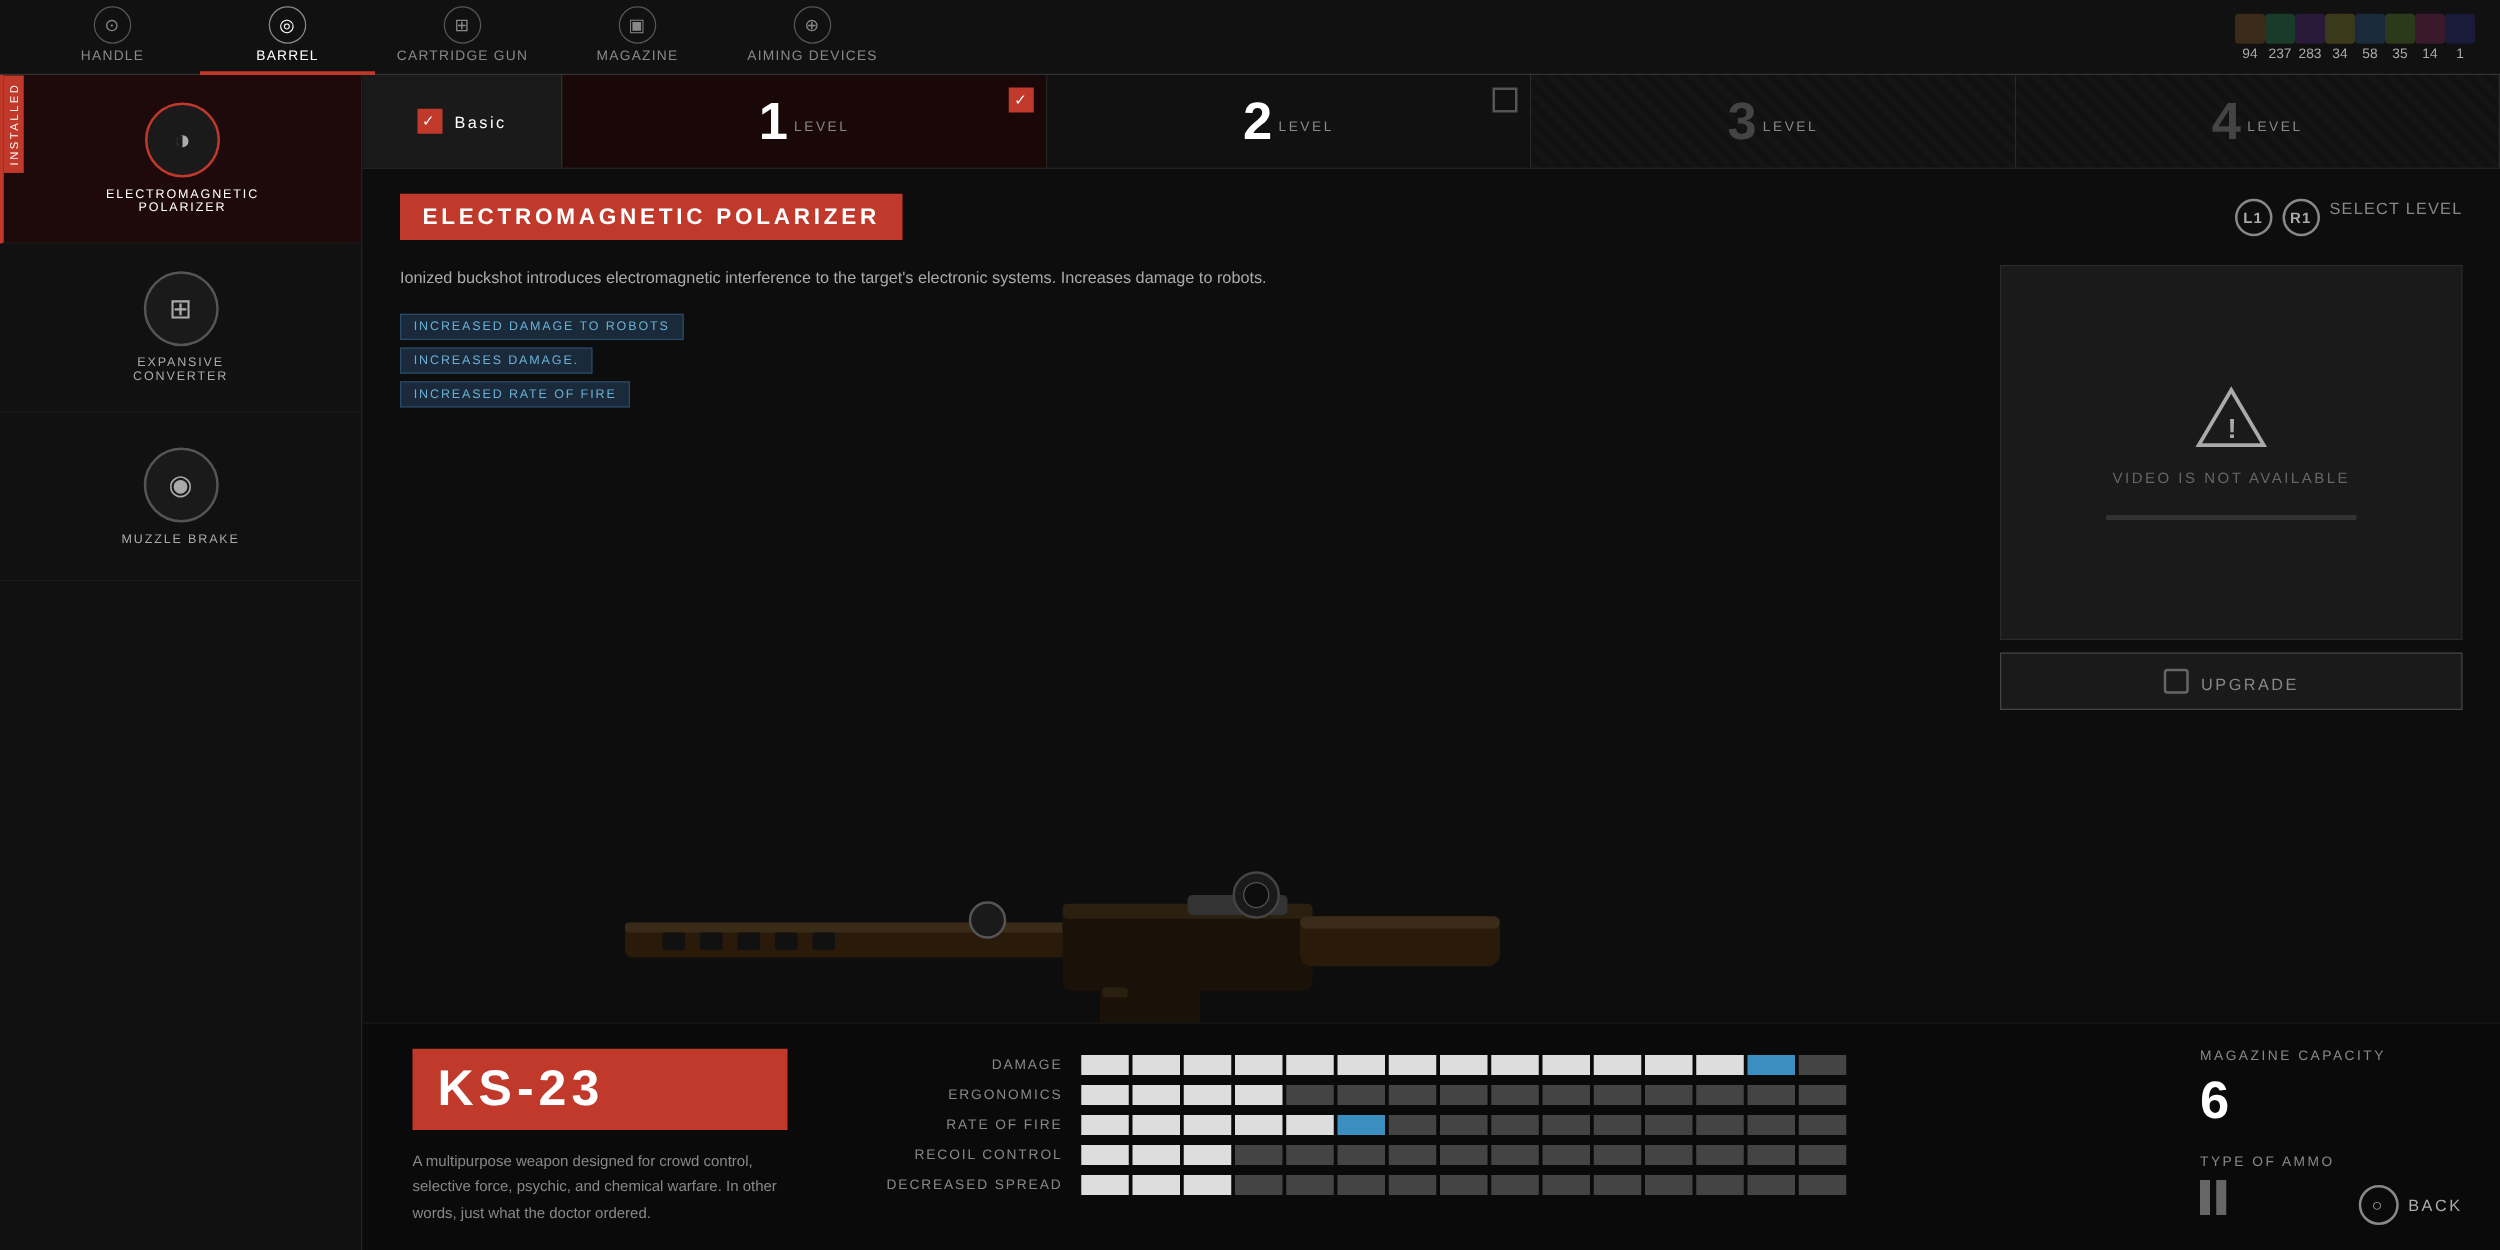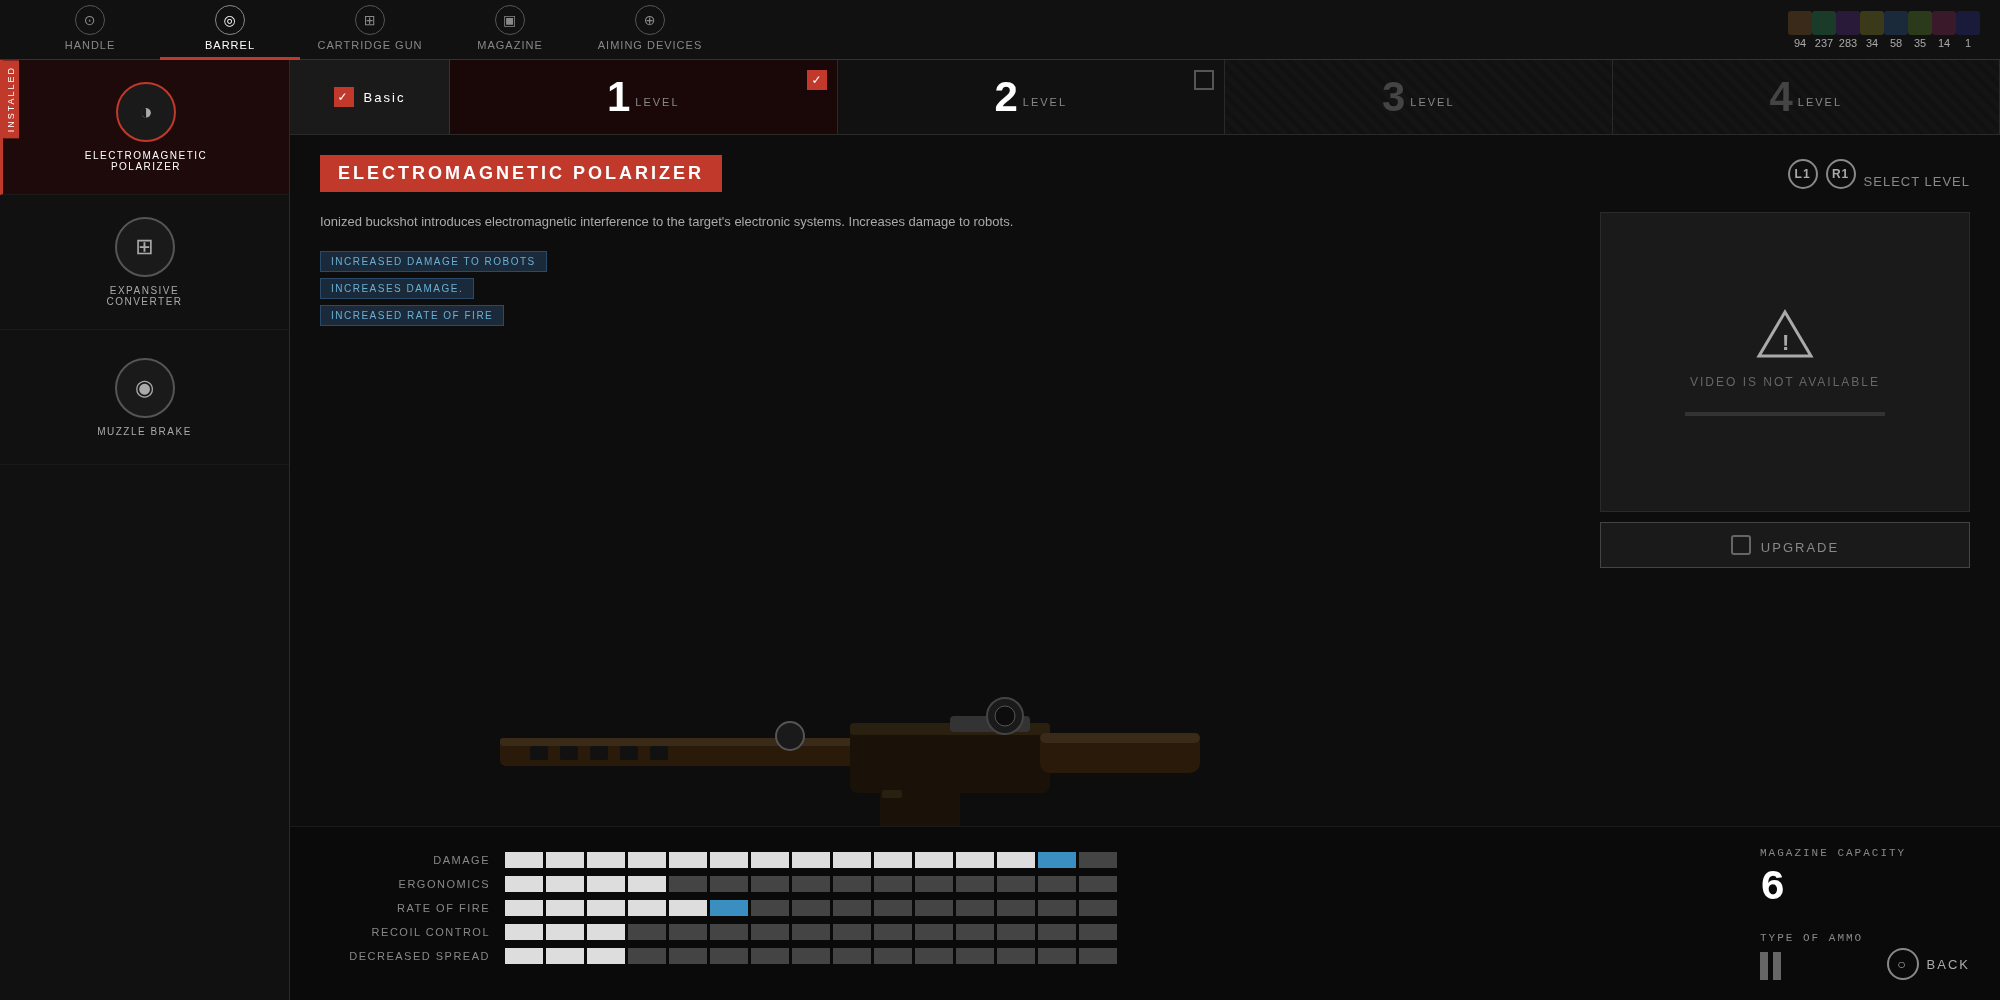--- a/index.html
+++ b/index.html
@@ -259,21 +259,21 @@
       background: #c0392b;
       color: #fff;
       font-size: 18px;
       letter-spacing: 3px;
       text-transform: uppercase;
       padding: 8px 18px;
       font-weight: 700;
     }
     .select-level-hint {
       display: flex;
-      align-items: flex-end;
+      align-items: flex-start;
       gap: 8px;
       font-size: 13px;
       letter-spacing: 1px;
       color: #888;
       text-transform: uppercase;
     }
     .btn-hint {
       width: 30px;
       height: 30px;
       border: 2px solid #888;
@@ -438,21 +438,20 @@
     .stat-segment.filled-blue {
       background: #3a8fc0;
     }
     .stat-segment.dim {
       background: #444;
     }
 
     
     .right-stats {
       min-width: 200px;
-      font-family: Liberation Mono, monospace;
     }
     .mag-capacity-label {
       font-size: 11px;
       letter-spacing: 2px;
       color: #888;
       text-transform: uppercase;
       margin-bottom: 5px;
     }
     .mag-capacity-num {
       font-size: 42px;
@@ -678,20 +677,24 @@
 
           <rect x="500" y="148" width="80" height="16" rx="4" fill="#333"></rect>
           <circle cx="555" cy="148" r="18" fill="#1a1a1a" stroke="#444" stroke-width="2"></circle>
           <circle cx="555" cy="148" r="10" fill="#0d0d0d" stroke="#555" stroke-width="1"></circle>
 
           <circle cx="340" cy="168" r="14" fill="#1a1a1a" stroke="#555" stroke-width="2"></circle>
         </svg>
       </div>
 
       <div class="bottom-section" style="position:absolute;bottom:0;left:0;right:0;">
+        <div class="weapon-name-section">
+          <div class="weapon-name-badge">KS-23</div>
+          <div class="weapon-desc">A multipurpose weapon designed for crowd control, selective force, psychic, and chemical warfare. In other words, just what the doctor ordered.</div>
+        </div>
 
         <div class="stats-section">
 
           <div class="stat-row">
             <div class="stat-label">Damage</div>
             <div class="stat-bar-container" id="bar-damage">
                 <div class="stat-segment filled"></div>
                 <div class="stat-segment filled"></div>
                 <div class="stat-segment filled"></div>
                 <div class="stat-segment filled"></div>

